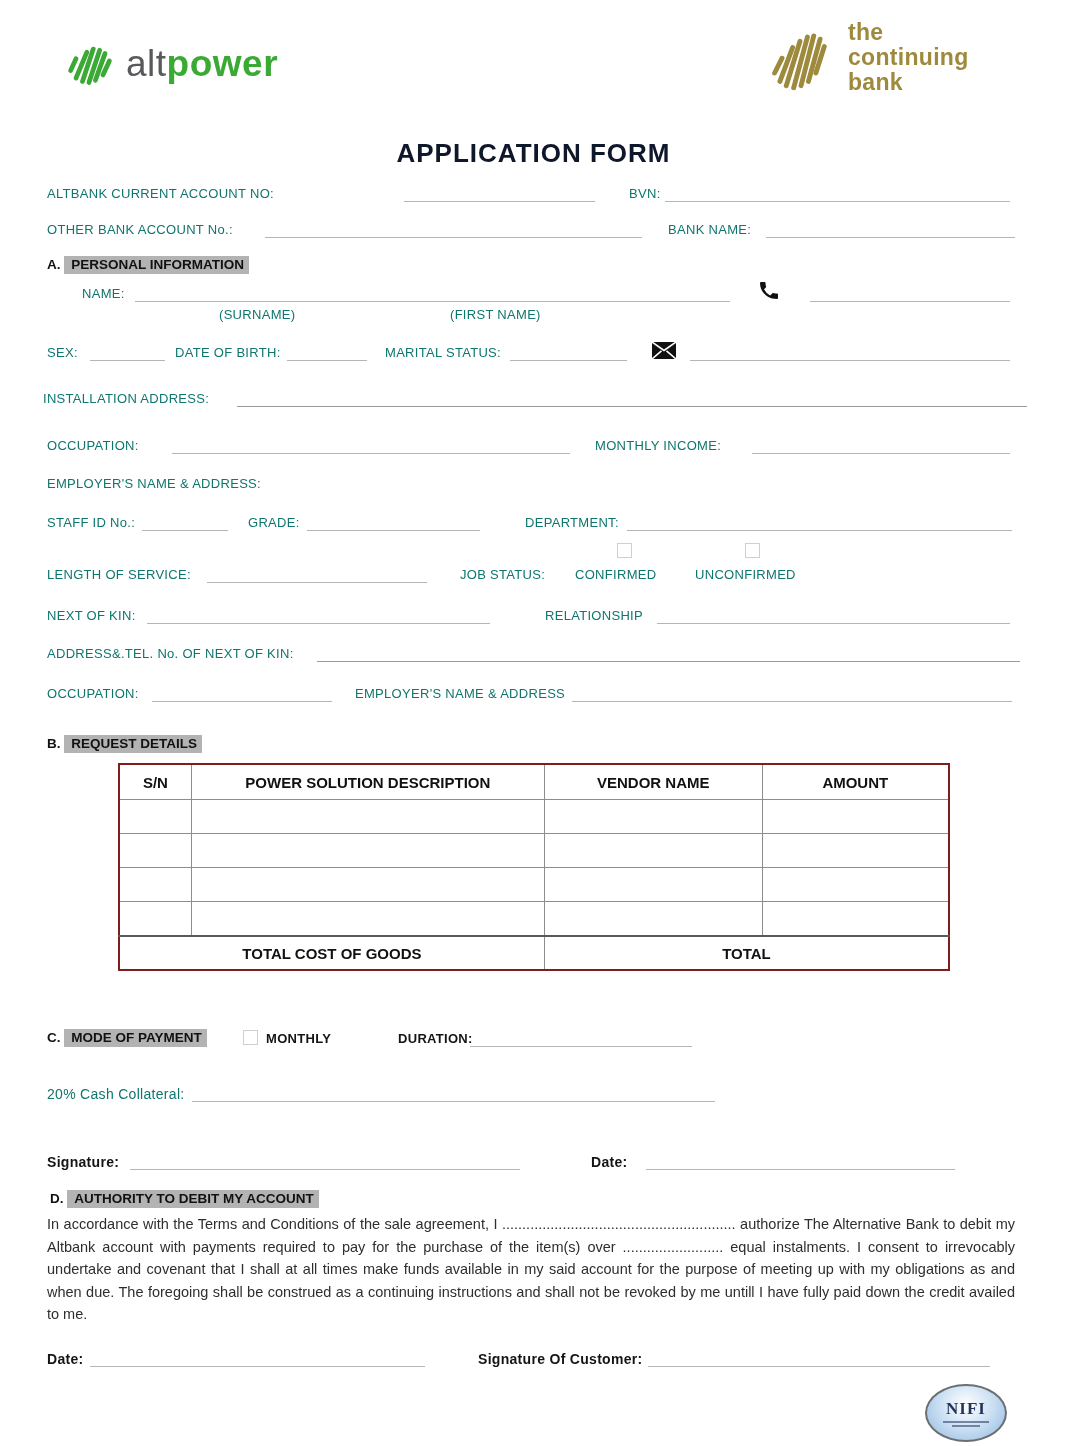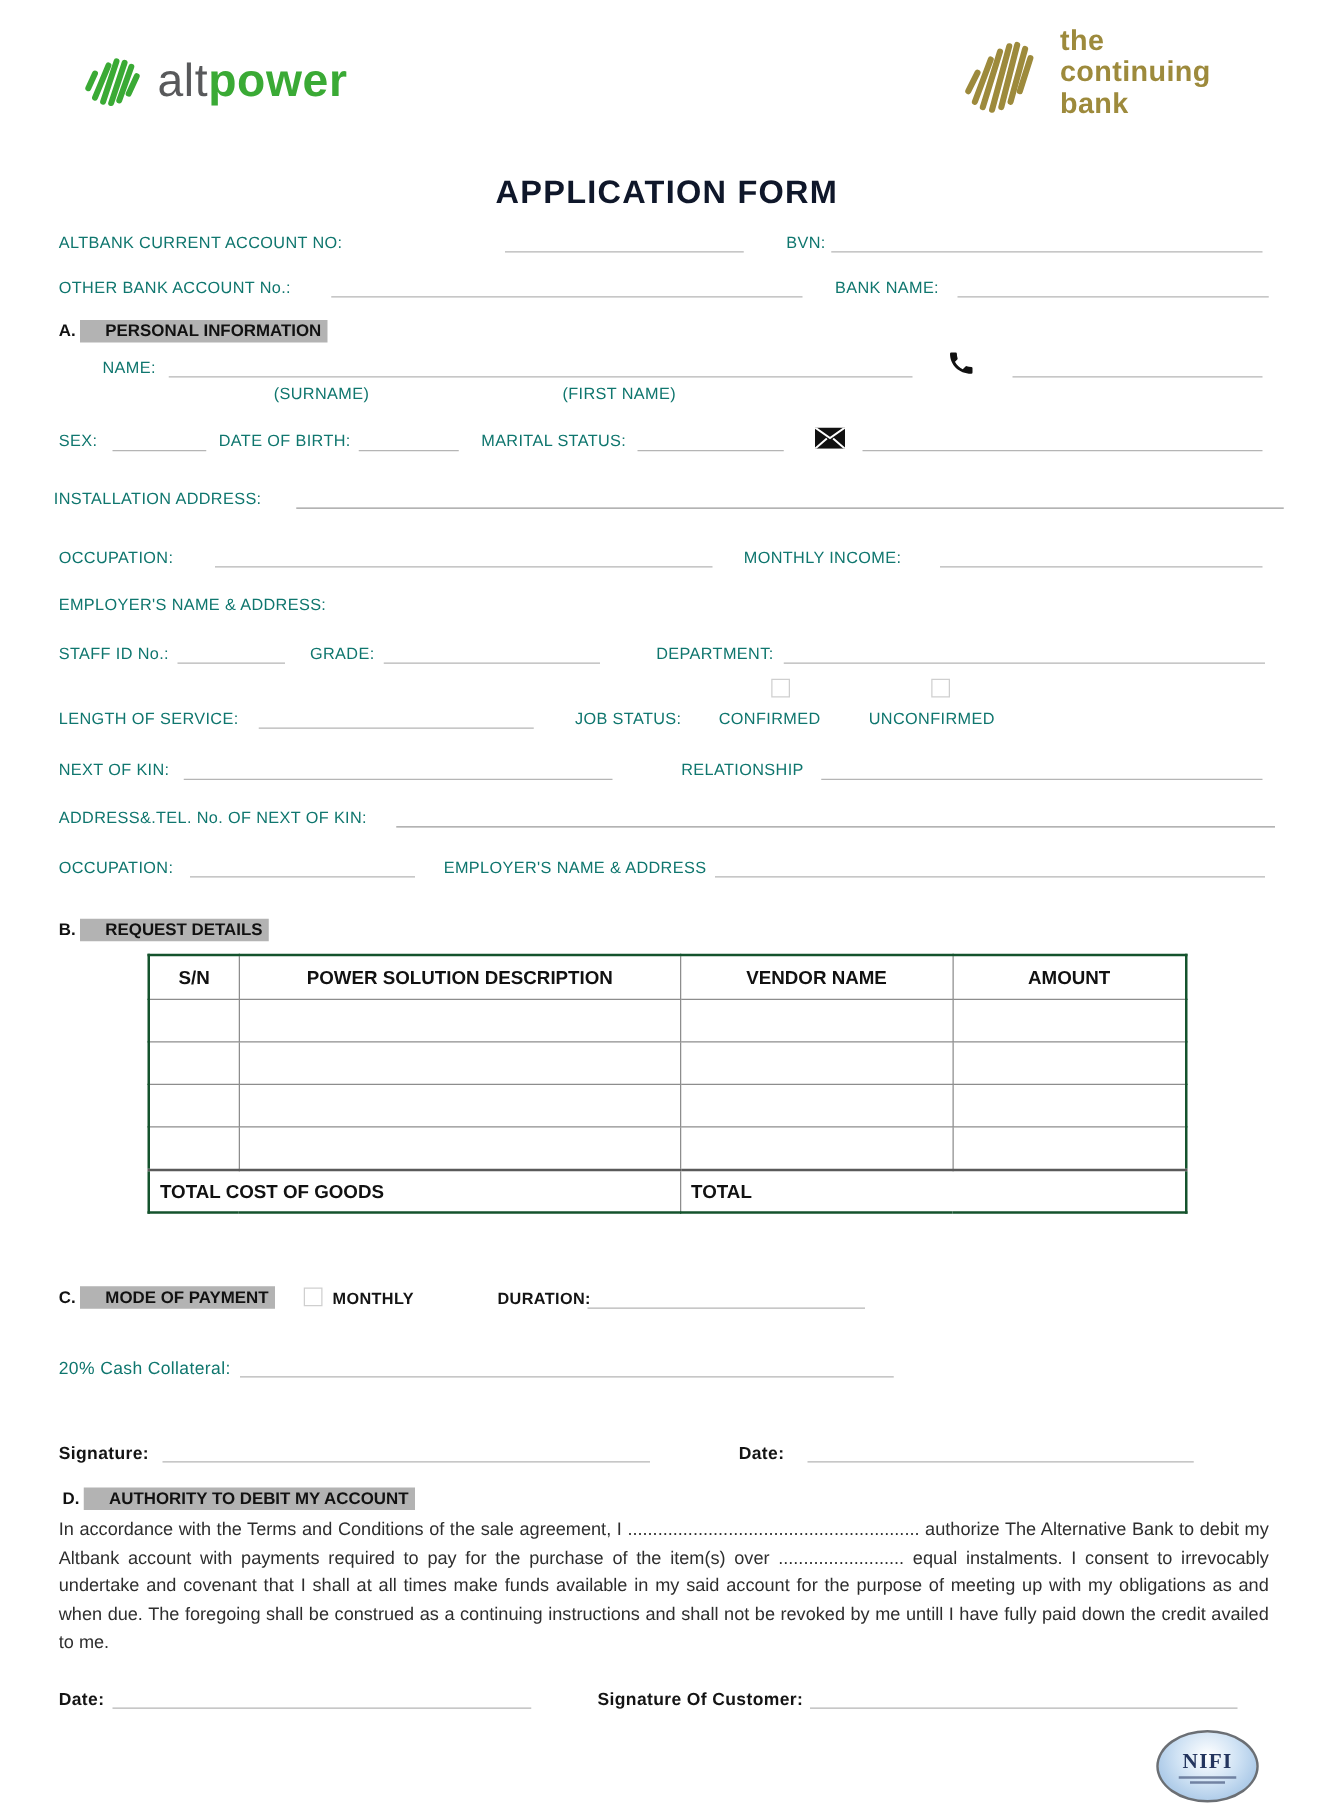--- a/index.html
+++ b/index.html
@@ -3,34 +3,34 @@
 <meta charset="utf-8">
 <style>
   html,body{margin:0;padding:0;background:#fff;}
   .page{position:relative;width:1067px;height:1446px;background:#fff;overflow:hidden;
         font-family:"Liberation Sans", sans-serif;color:#2b2b2b;}
   .lbl{position:absolute;font-size:13px;white-space:nowrap;letter-spacing:.3px;color:#0f766e;}
   .b{font-weight:bold;color:#141414;}
   .fline{position:absolute;height:15px;border-bottom:1px solid #b5b5b5;}
   .fline.dark{border-bottom-color:#9a9a9a;}
   .sec{position:absolute;font-size:13.5px;font-weight:bold;color:#111;white-space:nowrap;}
-  .hl{background:#b3b3b3;padding:1px 5px 2px 20px;}
+  .hl{background:#b3b3b3;padding:1px 5px 2px 7px;}
   .cb{position:absolute;width:13px;height:13px;border:1px solid #cfcfcf;background:#fff;}
   .title{position:absolute;left:0;right:0;top:138px;text-align:center;font-size:26px;
          font-weight:bold;letter-spacing:1px;color:#0f172a;}
   
   .logo-left{position:absolute;left:62px;top:34px;display:flex;align-items:center;gap:8px;}
   .logo-left .alt{font-size:37px;color:#58595b;letter-spacing:.5px;}
   .logo-left .power{font-size:37px;font-weight:bold;color:#3aaa35;letter-spacing:.5px;}
   .logo-right{position:absolute;left:768px;top:18px;display:flex;align-items:center;gap:16px;}
   .logo-right .txt{font-size:23px;line-height:25px;font-weight:bold;color:#9d8a3c;letter-spacing:.3px;}
   
   .reqtable{position:absolute;left:118px;top:763px;width:832px;border-collapse:collapse;}
   .reqtable th,.reqtable td{border:1px solid #8d8d8d;font-size:15px;padding:0 8px;}
-  .reqtable{border:2px solid #14532d;}
+  .reqtable{border:2px solid #7f1d1d;text-align:center;}
   .reqtable th{font-weight:bold;color:#111;height:34px;}
   .reqtable td.blank{height:33px;}
   .reqtable .vatrow td{height:31px;font-weight:bold;color:#111;}
   .reqtable .totrow td{height:32px;font-weight:bold;color:#111;border-top:2px solid #5a5a5a;}
   .c-sn{width:59px;} .c-desc{width:369px;} .c-ven{width:220px;} .c-amt{width:184px;}
   
   .para{position:absolute;left:47px;top:1213px;width:968px;font-size:14.5px;line-height:22.5px;
         color:#2e2e2e;text-align:justify;}
   
   .icon{position:absolute;}

